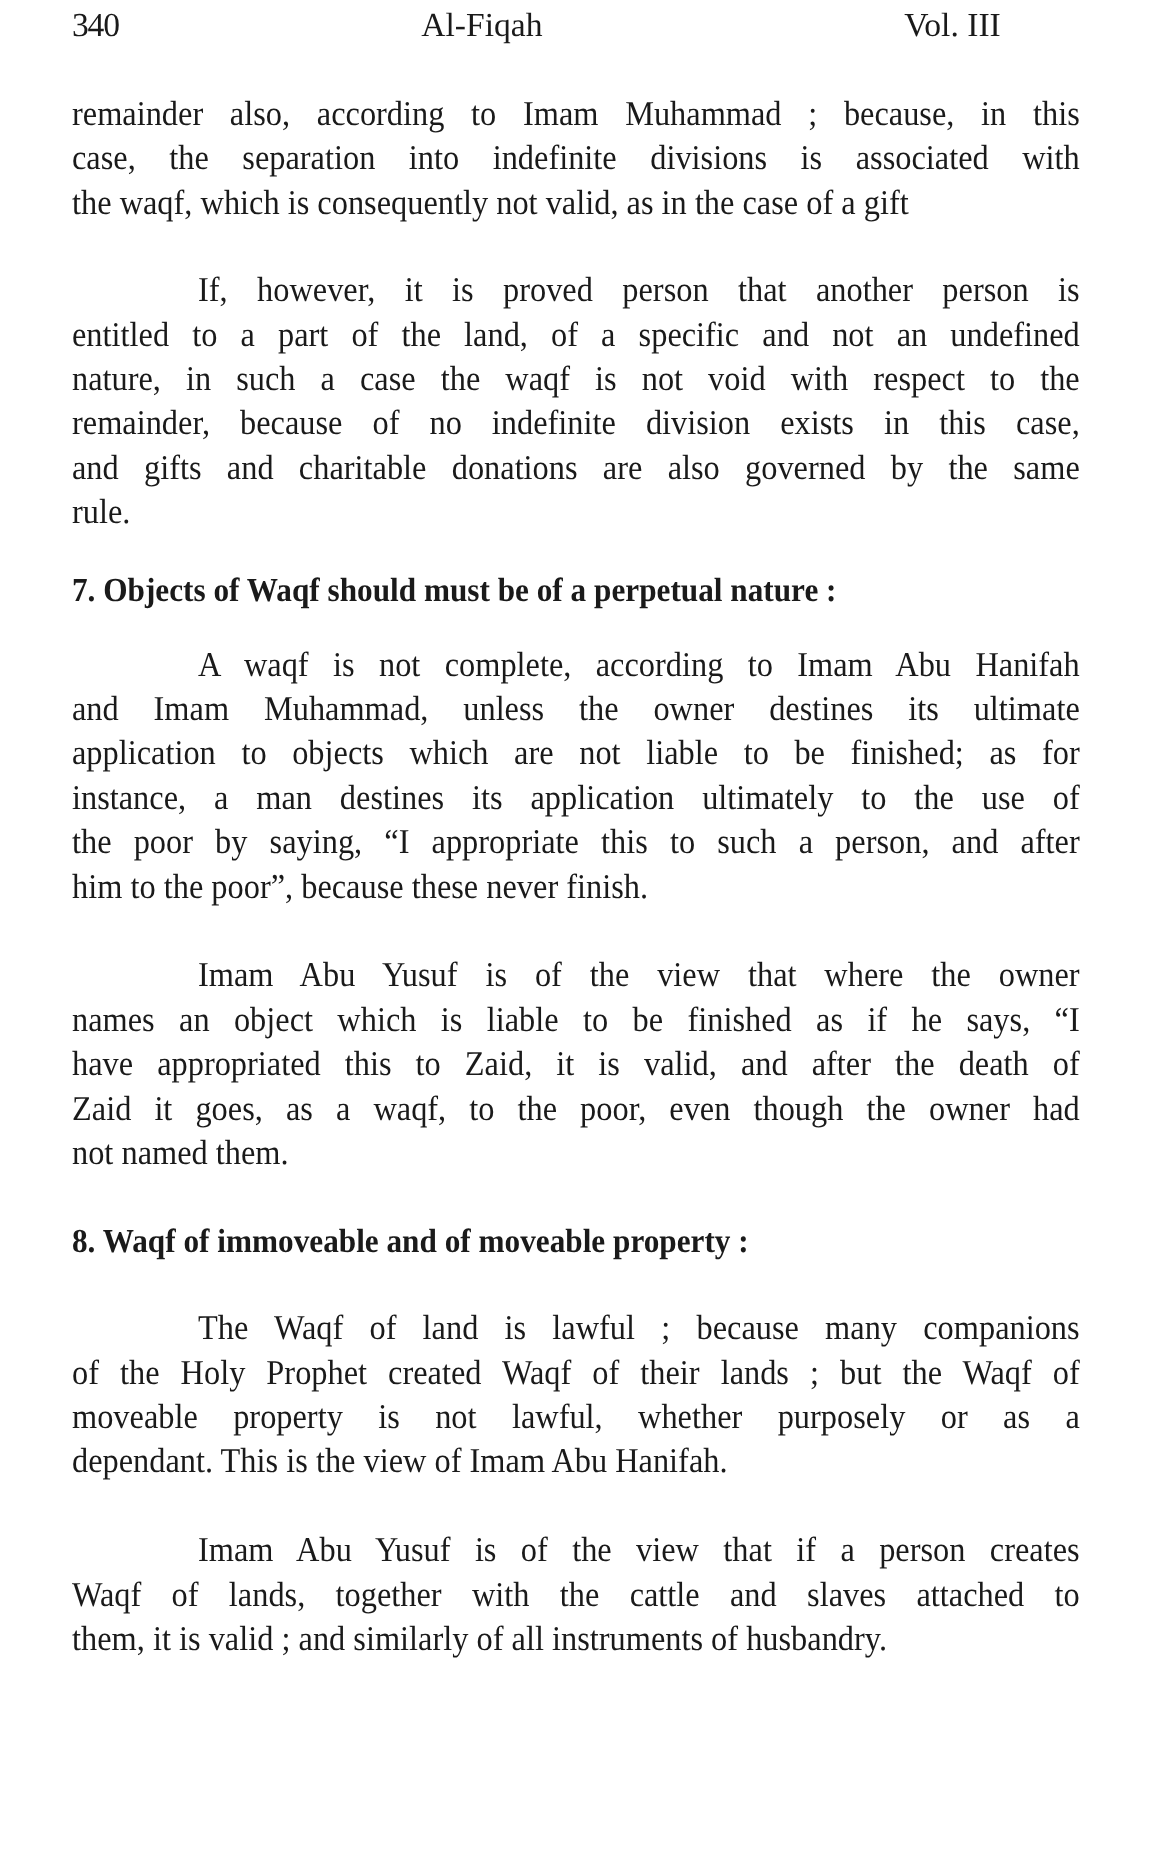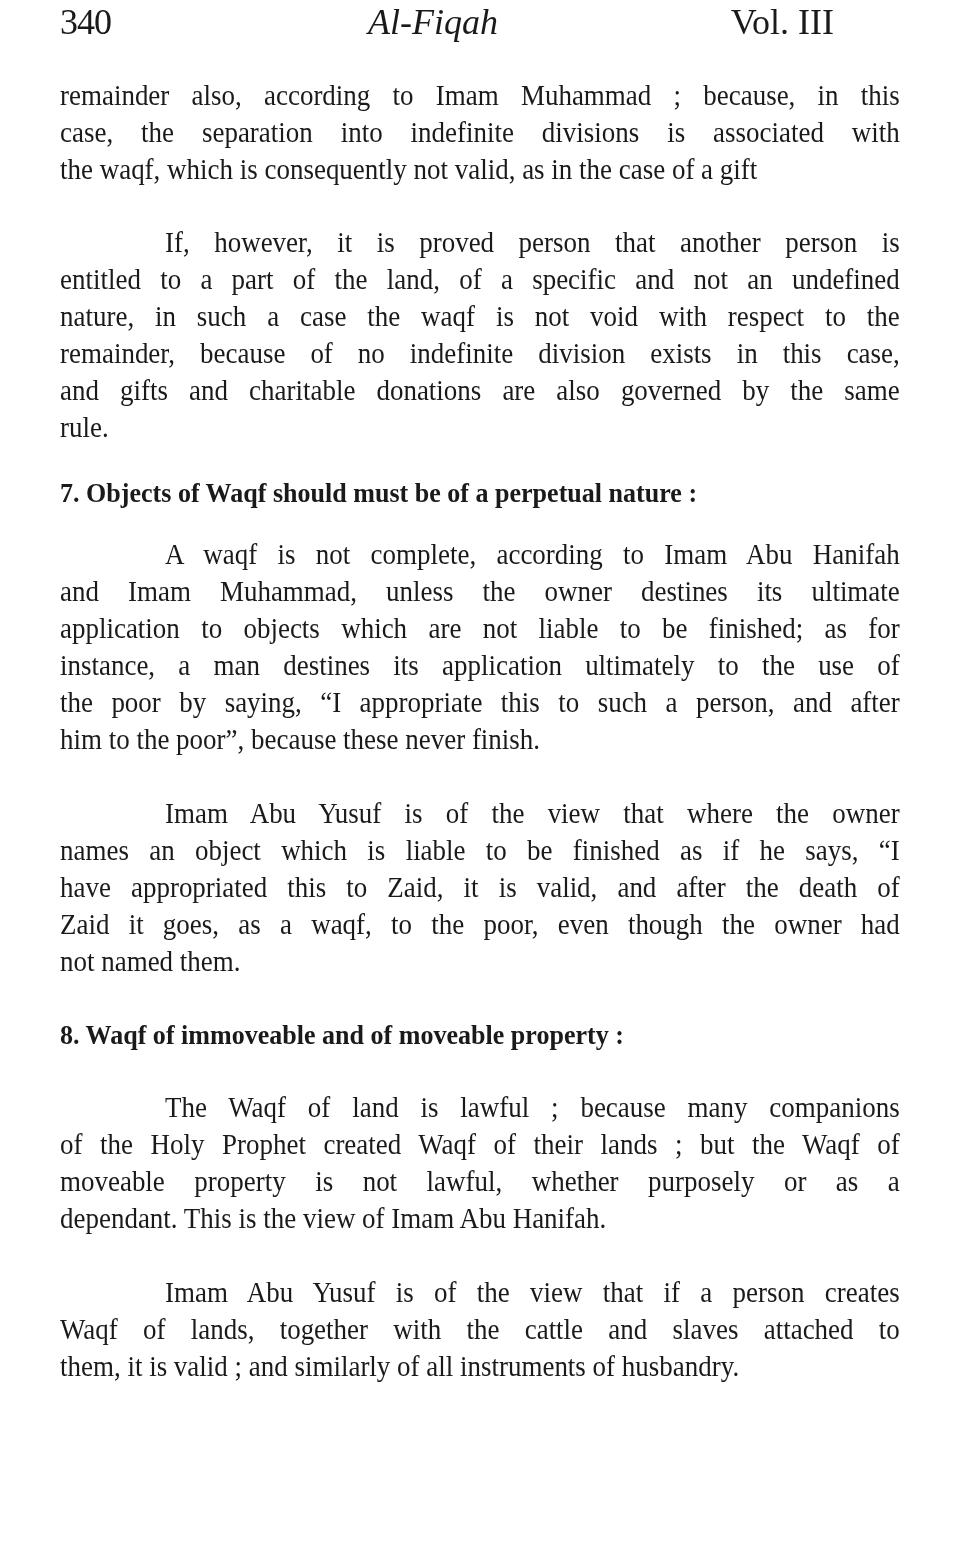--- a/index.html
+++ b/index.html
@@ -14,25 +14,25 @@
     overflow: hidden;
     font-family: "Liberation Serif", "DejaVu Serif", serif;
     color: #1a1a1a;
   }
   .page-header {
     position: absolute;
     top: 4px;
     left: 60px;
     width: 774px;
     height: 36px;
-    font-size: 36px;
+    font-size: 28px;
     line-height: 36px;
   }
   .page-header .page-number { position: absolute; left: 0; top: 0; letter-spacing: -1px; }
-  .page-header .book-title { position: absolute; left: 308px; top: 0; font-style: italic; }
+  .page-header .book-title { position: absolute; left: 291px; top: 0; }
   .page-header .volume { position: absolute; right: 0; top: 0; text-align: center; }
 
   .line {
     position: absolute;
     left: 60px;
     width: 840px;
     font-size: 29px;
     line-height: 37px;
     height: 37px;
     white-space: nowrap;

